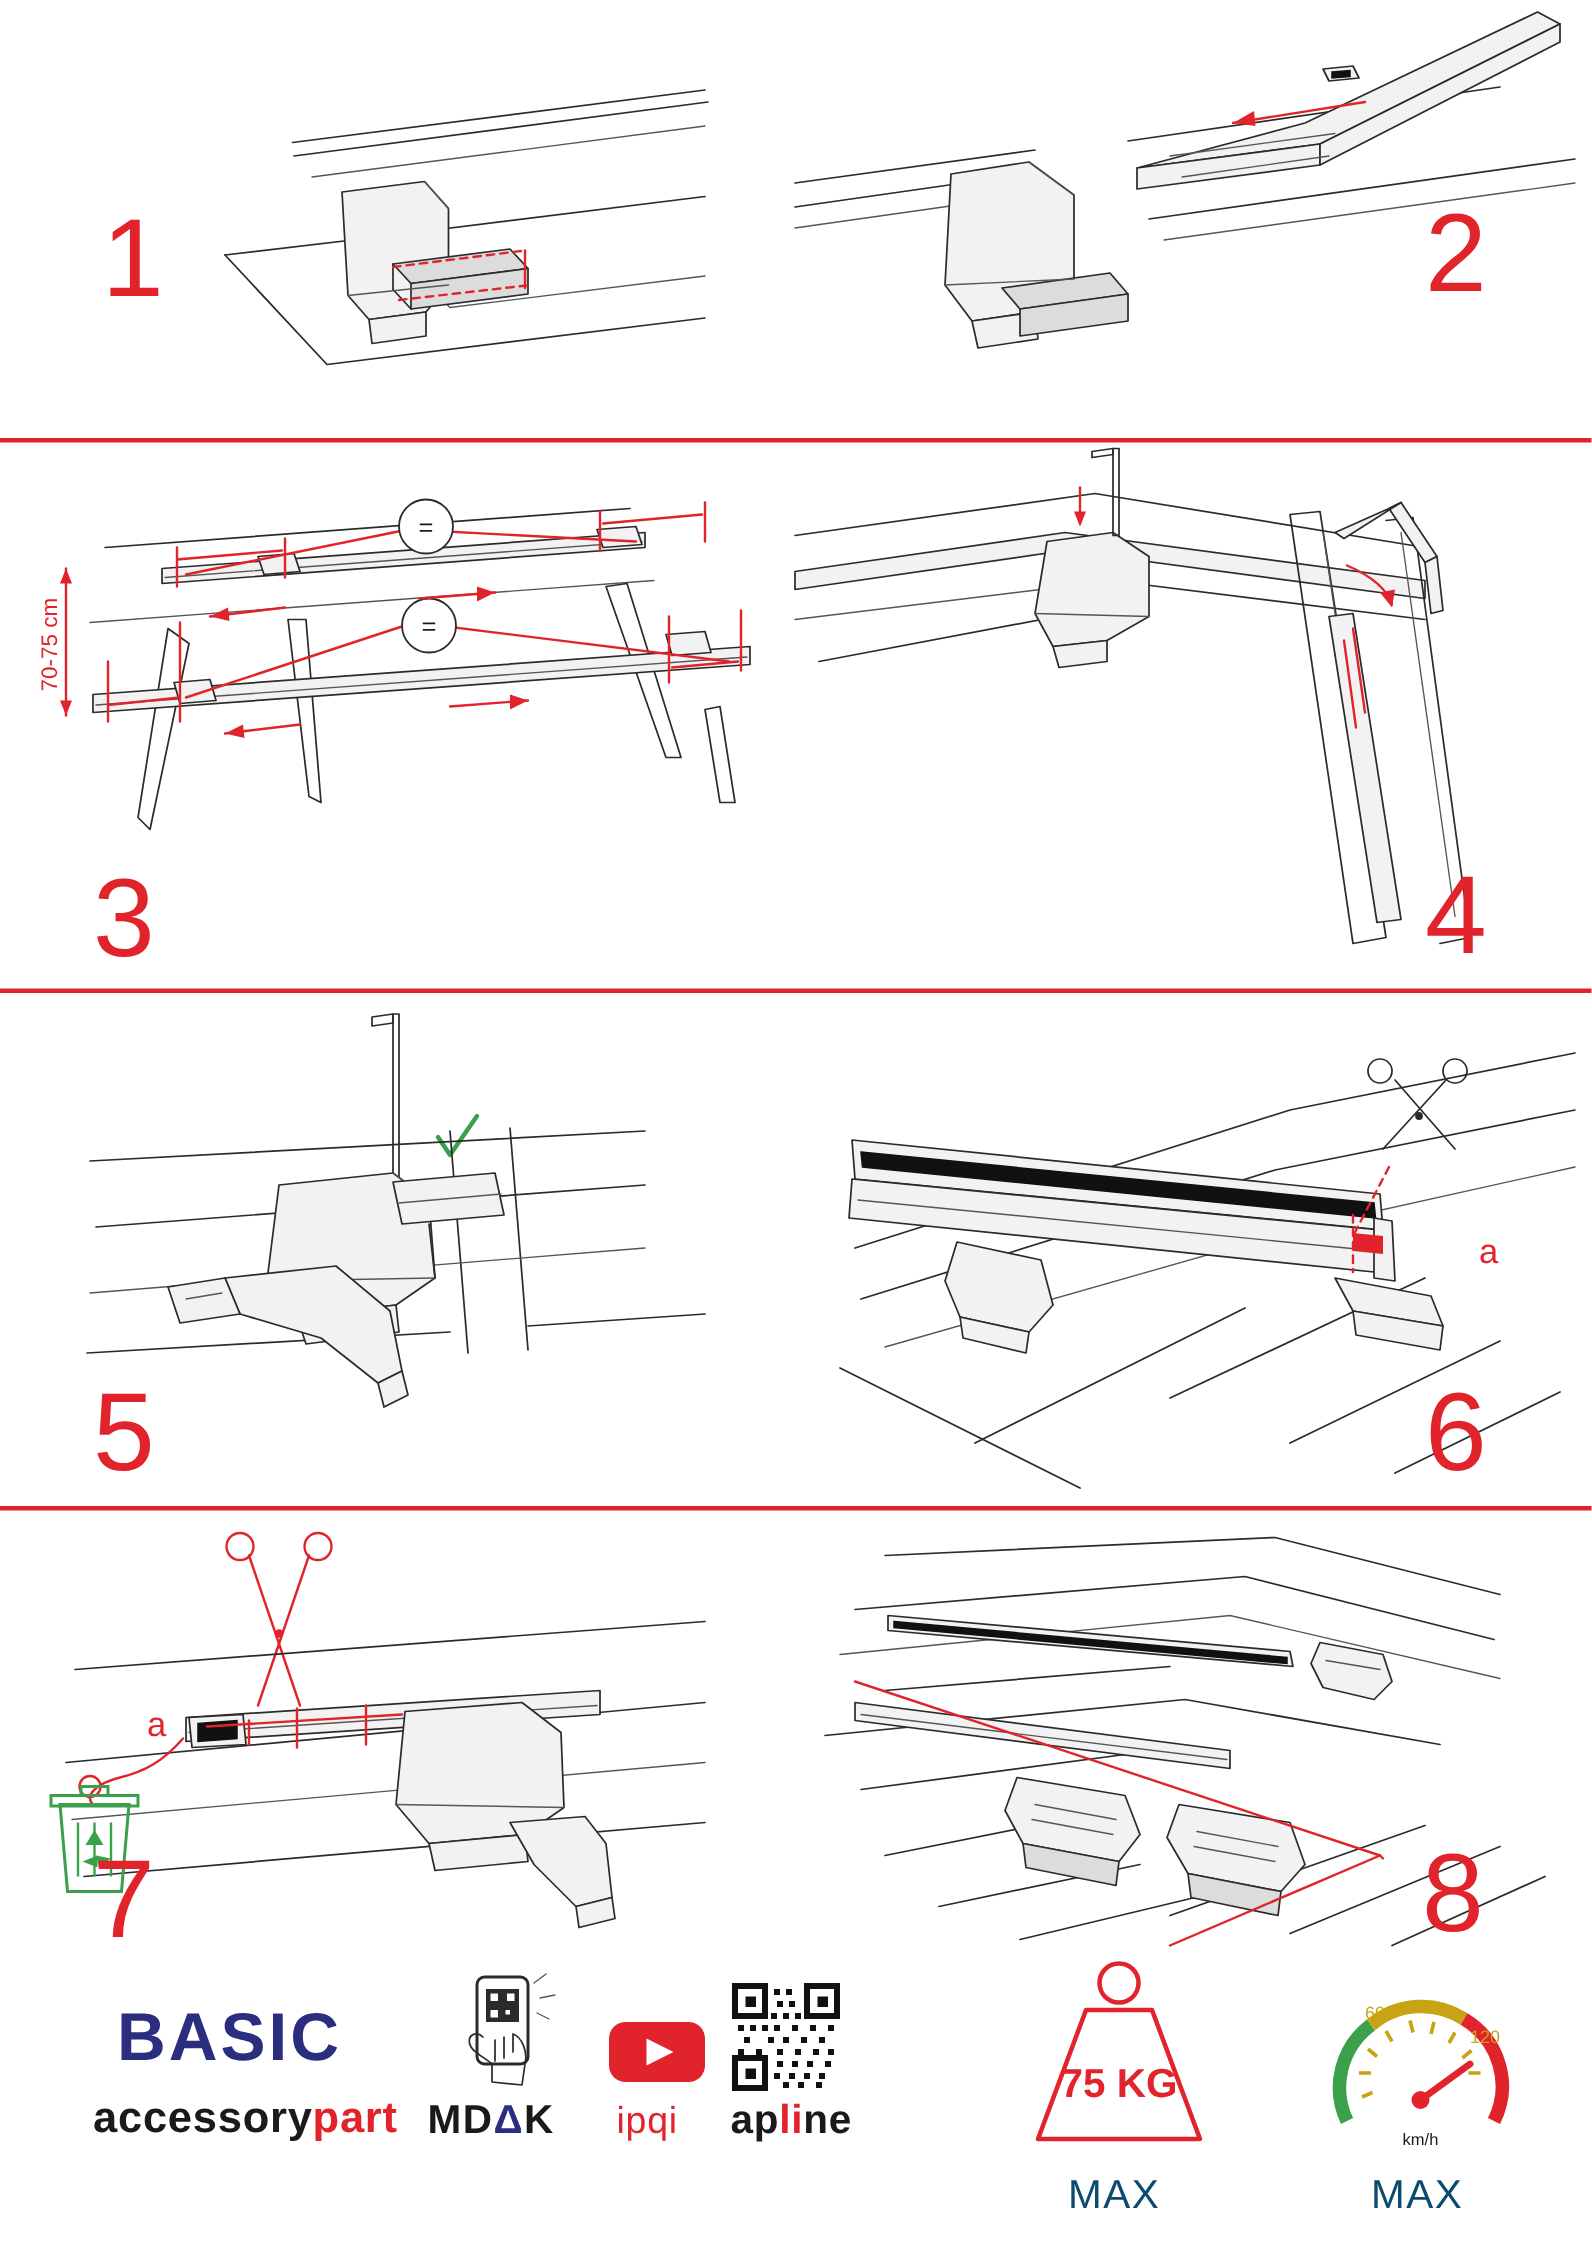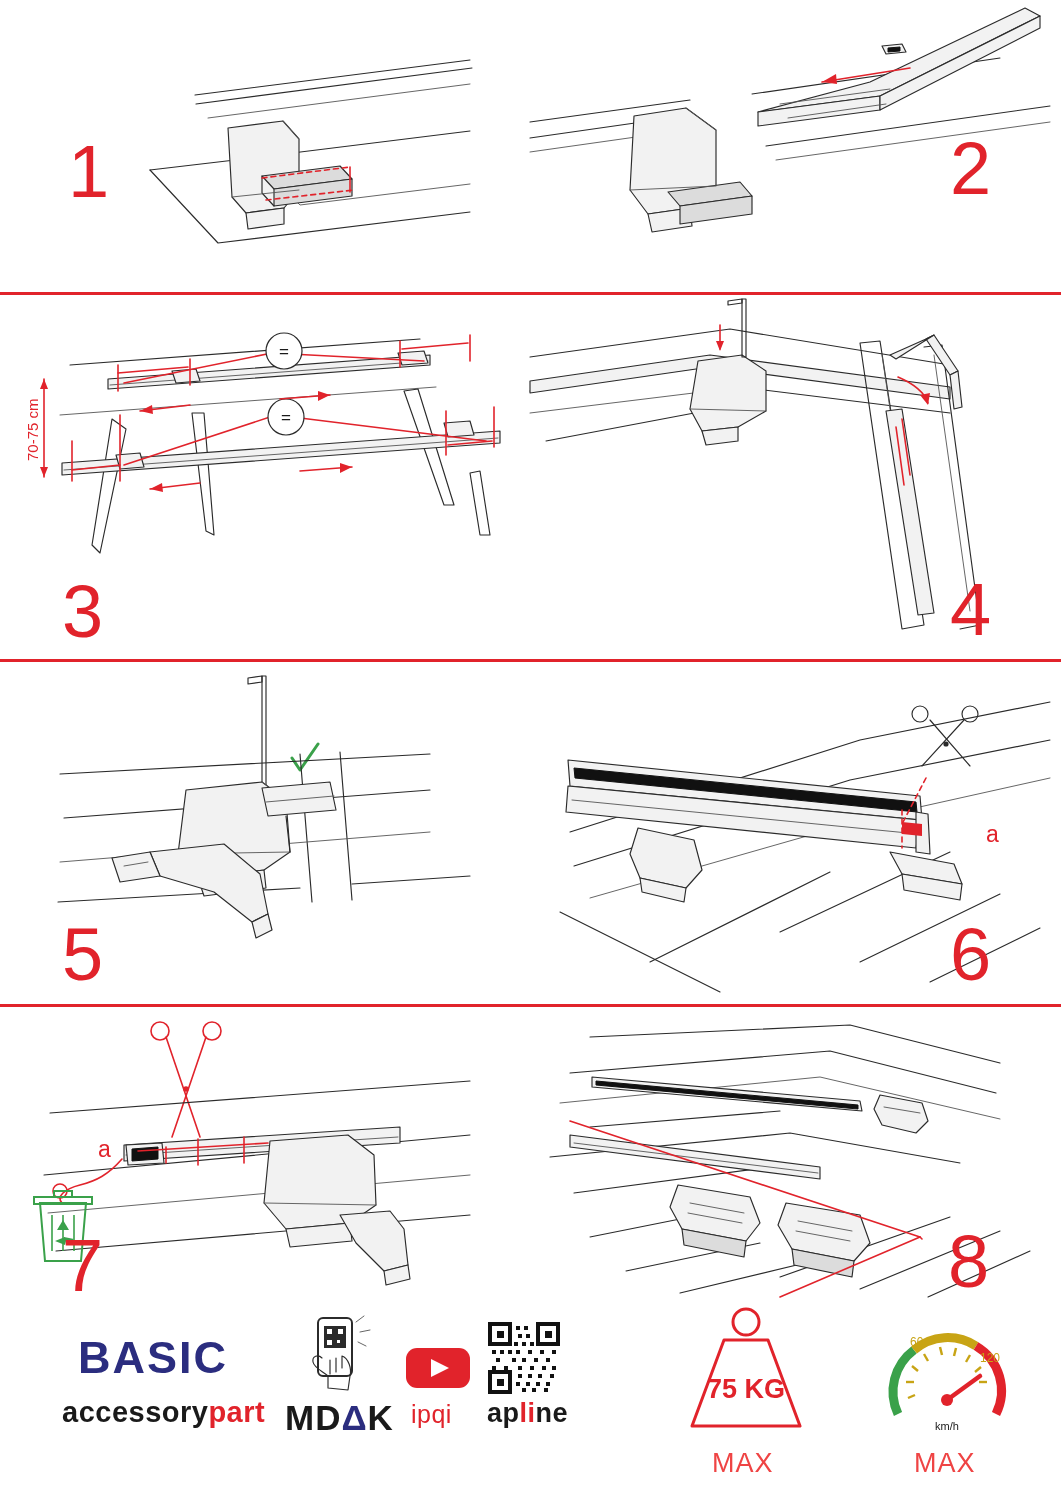--- a/index.html
+++ b/index.html
@@ -60,35 +60,35 @@
   .brand-accessory {
     position:absolute; left:62px; top:96px;
     font-family:"Liberation Sans", sans-serif;
     font-size:29px; font-weight:bold; letter-spacing:0.5px;
     color:#1a1a1a;
   }
   .brand-accessory .part { color:#e1232b; }
 
   .mdak-label {
     position:absolute; left:285px; top:98px;
-    font-size:35px; font-weight:bold; letter-spacing:1px; color:#1a1a1a;
+    font-size:27px; font-weight:bold; letter-spacing:1px; color:#1a1a1a;
   }
   .mdak-label .v { color:#2b2d7f; }
   .ipqi-label {
     position:absolute; left:411px; top:100px;
     font-size:25px; color:#e1232b; letter-spacing:0.5px;
   }
   .apline-label {
     position:absolute; left:487px; top:98px;
     font-size:27px; font-weight:bold; color:#1a1a1a; letter-spacing:0.5px;text-align:center;
   }
   .apline-label .li { color:#e1232b; }
 
   .max-label {
-    position:absolute; font-size:27px; color:#ef4444; letter-spacing:1px;
+    position:absolute; font-size:27px; color:#0c4a6e; letter-spacing:1px;
   }
   .max-weight { left:712px; top:148px; }
   .max-speed  { left:914px; top:148px; }
 
   .kgtext { fill:#e1232b; font-family:"Liberation Sans", sans-serif; font-size:27px; font-weight:bold; }
   .kmh    { fill:#1a1a1a; font-family:"Liberation Sans", sans-serif; font-size:11px; }
   .gauge-num { fill:#c8a415; font-family:"Liberation Sans", sans-serif; font-size:12px; }
 </style>
 </head>
 <body>

